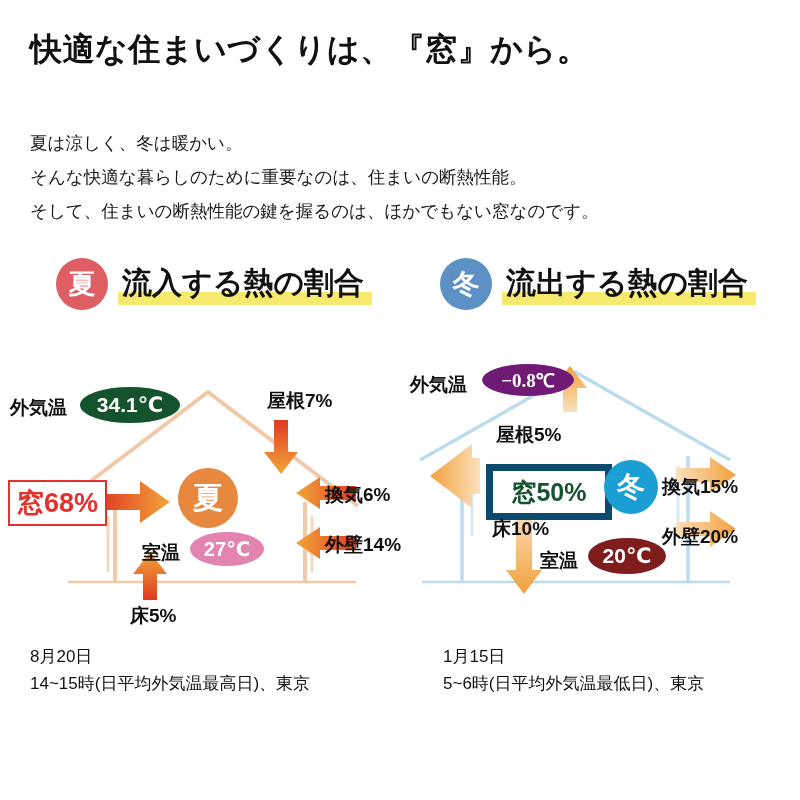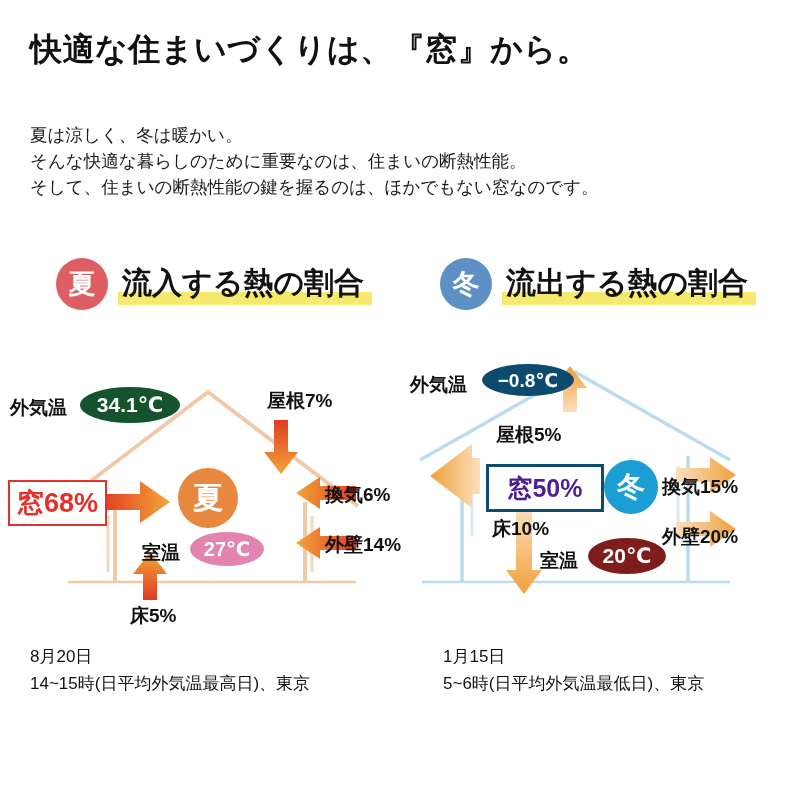--- a/index.html
+++ b/index.html
@@ -36,21 +36,21 @@
   
   .lead {
     position: absolute;
     left: 30px;
     top: 122px;
     width: 740px;
     font-size: 17.5px;
     line-height: 26px;
     color: #1a1a1a;
   }
-  .lead div { white-space: nowrap; }
+  .lead div { white-space: nowrap; margin-top: 8px; }
 
   
   .sec-head {
     position: absolute;
     display: flex;
     align-items: center;
     gap: 10px;
   }
   .sec-head.summer { left: 56px; top: 258px; }
   .sec-head.winter { left: 440px; top: 258px; }
@@ -114,21 +114,21 @@
     display: flex;
     align-items: center;
     justify-content: center;
     border-radius: 50%;
     color: #ffffff;
     font-weight: 700;
     white-space: nowrap;
   }
   .pill.outside-summer { background: #14532d; }
   .pill.room-summer    { background: #e383b0; }
-  .pill.outside-winter { background: #0c4a6e; }
+  .pill.outside-winter { background: #701a75; font-family: Liberation Serif, serif; }
   .pill.room-winter    { background: #7f1d1d; }
 
   
   .season-circle {
     position: absolute;
     border-radius: 50%;
     display: flex;
     align-items: center;
     justify-content: center;
     color: #ffffff;
@@ -146,22 +146,22 @@
     font-weight: 700;
     background: #ffffff;
     white-space: nowrap;
   }
   .win-box.summer {
     border: 2.5px solid #e3322c;
     color: #e3322c;
     font-size: 27px;
   }
   .win-box.winter {
-    border: 3px solid #0c4a6e;
-    color: #4c1d95;
+    border: 7px solid #0c4a6e;
+    color: #14532d;
     font-size: 25px;
   }
 
   
   .caption {
     position: absolute;
     font-size: 17px;
     line-height: 27px;
     color: #111111;
     white-space: nowrap;

